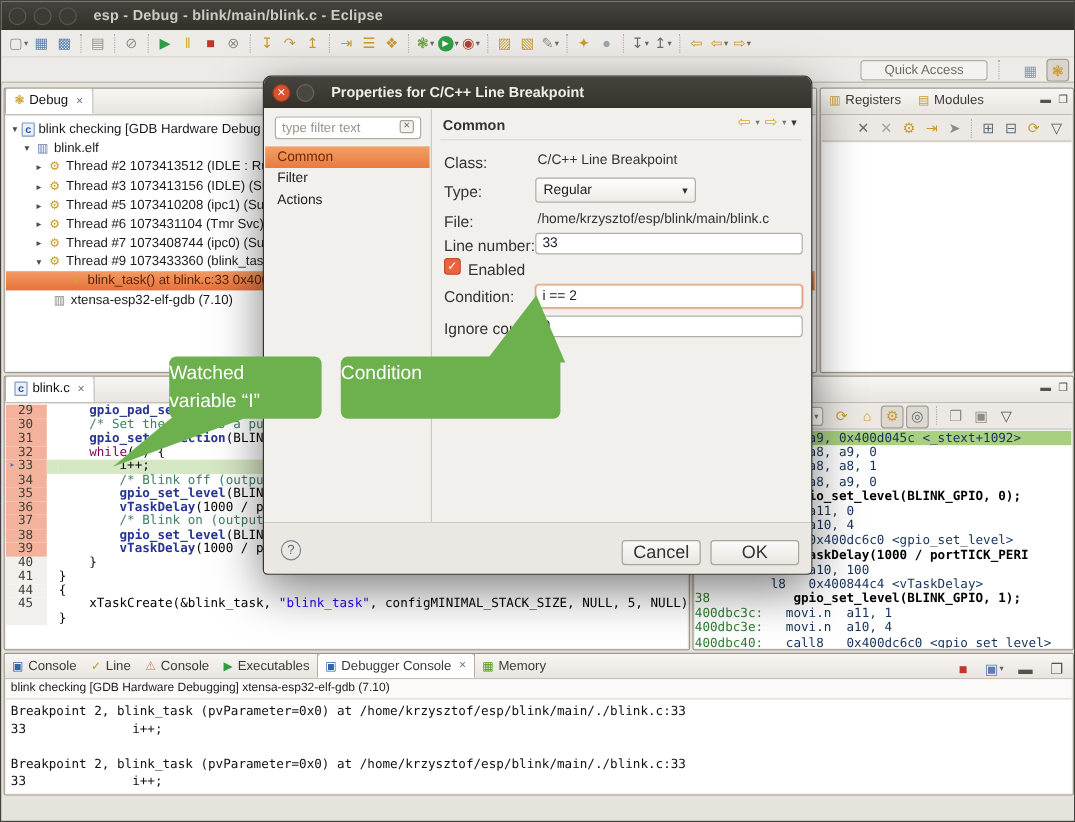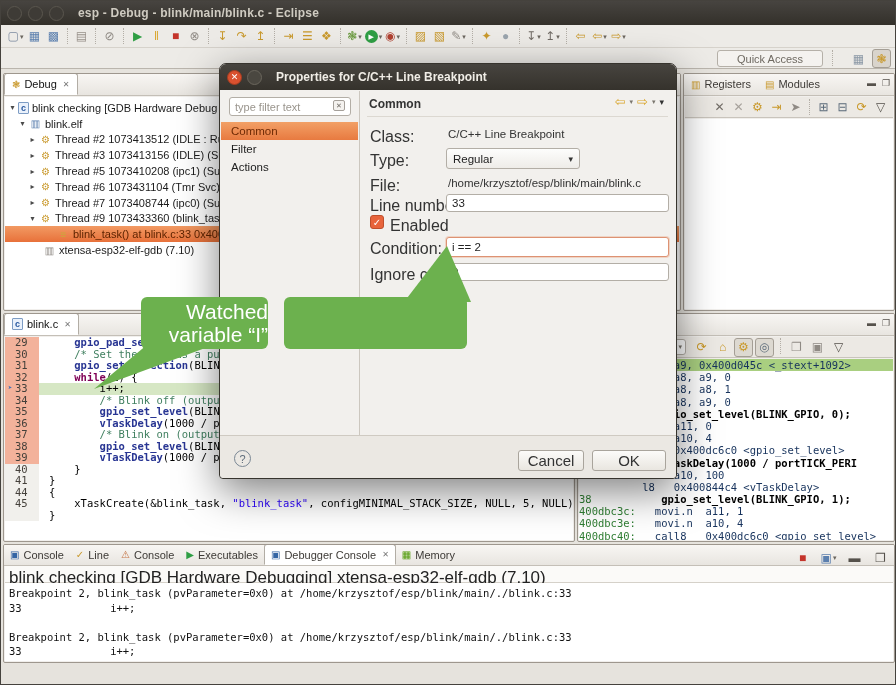--- a/index.html
+++ b/index.html
@@ -51,21 +51,21 @@
   
   .ed-body{position:absolute;top:23px;left:1px;right:1px;bottom:1px;background:#fff;overflow:hidden;
     font-family:"DejaVu Sans Mono",monospace;font-size:10.5px}
   .ed-row{display:flex;height:11.5px;line-height:11.5px;white-space:pre}
   .ed-ann{width:10px;background:#f1f0ec;flex:none;text-align:center;color:#3d6fb8;font-size:7px;line-height:11px}
   .ed-num{width:24px;text-align:right;padding-right:17px;background:#f1f0ec;color:#44403a;flex:none}
   .ed-ann.chg,.ed-num.chg{background:#f3b29b}
   .ed-fold{width:10px;flex:none;color:#8a857e;font-size:8px;text-align:center;line-height:11px}
   .ed-code{flex:1}
   .ed-row.cur .ed-code,.ed-row.cur .ed-fold{background:#d6e7c4}
-  .kw{color:#7f0055;font-weight:700}.cm{color:#3f7f5f}.st{color:#2a00ff}
+  .kw{color:#7f0055;font-weight:400}.cm{color:#3f7f5f}.st{color:#2a00ff}
   .fn{color:#283593;font-weight:700}.b{font-weight:700}.pl{color:#000}
   
   .ds-toolbar{position:absolute;top:23px;left:1px;right:1px;height:21px;background:#ece9e4;
     border-bottom:1px solid #c9c4bc;display:flex;align-items:center;padding:0 3px;gap:2px}
   .ds-combo{width:104px;height:16px;border:1px solid #b3aea6;border-radius:3px;background:#fff;
     font-size:10.5px;color:#8a857e;display:flex;align-items:center;padding:0 3px;justify-content:space-between}
   .ds-body{position:absolute;top:45px;left:1px;right:1px;bottom:1px;background:#fff;overflow:hidden;
     font-family:"DejaVu Sans Mono",monospace;font-size:10.5px}
   .ds-row{height:12.2px;line-height:12.2px;white-space:pre;display:flex}
   .ds-addr{color:#2e7d32}
@@ -74,21 +74,21 @@
   .ds-row.cur{background:#a9cf80}
   .tbtn.pressed{background:#ddd9d1;border:1px solid #a49e95}
   
   .ctabs{height:21px;display:flex;align-items:flex-end;background:linear-gradient(#f8f6f3,#e8e5e0);
     border-bottom:1px solid #c4bfb7;position:relative}
   .ctab{height:21px;display:flex;align-items:center;padding:0 6px;font-size:11px;color:#3d3a36;gap:4px;white-space:nowrap}
   .ctab.active{background:#fff;border:1px solid #b2ada5;border-bottom-color:#fff;border-radius:3px 3px 0 0}
   .cico{font-size:10px}
   .crt{position:absolute;right:4px;top:3px;display:flex;gap:7px;align-items:center;font-size:10px}
   .cstatus{position:absolute;top:21px;left:1px;right:1px;height:17px;background:#fbfaf8;
-    border-bottom:1px solid #d5d1c9;font-size:17px;color:#222;padding:2px 4px;white-space:nowrap}
+    border-bottom:1px solid #d5d1c9;font-size:10px;color:#222;padding:2px 4px;white-space:nowrap}
   .cbody{position:absolute;top:38px;left:1px;right:1px;bottom:1px;background:#fff;
     font-family:"DejaVu Sans Mono",monospace;font-size:10.5px;color:#111;padding:3px 4px;overflow:hidden}
   .cline{height:14.5px;line-height:14.5px;white-space:pre}
   
   .dialog{position:absolute;left:218px;top:62px;width:458px;height:416px;background:#f2f0ed;
     border:1px solid #37342e;border-radius:7px 7px 4px 4px;box-shadow:0 12px 40px rgba(0,0,0,.5);z-index:40}
   .dtitle{position:absolute;left:0;top:0;right:0;height:26px;background:linear-gradient(#47443f,#35322c);
     border-radius:6px 6px 0 0;display:flex;align-items:center;padding-left:7px}
   .dclose{width:15px;height:15px;border-radius:50%;background:#d9512f;border:1px solid #a33c20;
     color:#fff;font-size:9px;display:flex;align-items:center;justify-content:center}
@@ -102,41 +102,41 @@
   .dnav{position:absolute;left:1px;top:58px;width:137px}
   .dnav-item{height:18px;display:flex;align-items:center;padding-left:10px;font-size:11.5px;color:#222}
   .dnav-item.sel{background:linear-gradient(#f2a066,#e87a40);color:#6e2a05}
   .ddiv{position:absolute;left:139px;top:27px;bottom:43px;border-left:1px solid #ccc7bf}
   .dheader{position:absolute;left:149px;top:33px;font-size:12px;font-weight:700;color:#333}
   .dnavarrows{position:absolute;right:12px;top:31px;display:flex;align-items:center;gap:4px}
   .garr{color:#d9a62e;font-size:13px;line-height:1}
   .sdd{color:#7a756e;font-size:7px}
   .mdd{color:#333;font-size:9px}
   .dhr{position:absolute;left:147px;right:8px;top:52px;border-top:1px solid #dcd8d1}
-  .dlabel{position:absolute;font-size:16px;color:#333;white-space:nowrap}
+  .dlabel{position:absolute;font-size:13px;color:#333;white-space:nowrap}
   .dvalue{position:absolute;font-size:11.5px;color:#333;white-space:nowrap}
   .dinput{position:absolute;left:226px;width:223px;height:18px;border:1px solid #b3aea6;border-radius:3px;
     background:#fff;font-size:11.5px;color:#222;padding:0 5px;font-family:"Liberation Sans",sans-serif}
   .dinput.focus{border-color:#dd9273;box-shadow:0 0 0 1px rgba(230,126,80,.25)}
   .dcombo{position:absolute;left:226px;top:84px;width:134px;height:21px;border:1px solid #b3aea6;border-radius:3px;
     background:linear-gradient(#fdfdfc,#eeece8);font-size:11.5px;color:#222;display:flex;
     align-items:center;justify-content:space-between;padding:0 6px}
   .dcheck{position:absolute;left:150px;top:151px;width:14px;height:14px;background:#e8643c;
     border:1px solid #bf4f2c;border-radius:3px;color:#fff;font-size:10px;display:flex;
     align-items:center;justify-content:center}
   .dfooter{position:absolute;left:0;right:0;bottom:0;height:43px;background:#ebe8e3;
     border-top:1px solid #cfcac2;border-radius:0 0 4px 4px}
   .dhelp{position:absolute;left:14px;top:386px;width:17px;height:17px;border:1px solid #7a8794;
     border-radius:50%;color:#5d6b7a;font-size:11px;display:flex;align-items:center;justify-content:center}
   .dbtn{position:absolute;top:386px;height:21px;background:linear-gradient(#fcfbf9,#e9e6e0);
     border:1px solid #a9a49c;border-radius:3px;font-size:15px;color:#333;
     display:flex;align-items:center;justify-content:center;font-family:"Liberation Sans",sans-serif}
   
   .callout{position:absolute;background:#6cb14e;border-radius:6px;z-index:60;padding-top:3px}
-  .callout div{font-size:21px;color:#fff;text-align:right;line-height:23px;white-space:nowrap}
+  .callout div{font-size:16px;color:#fff;text-align:left;line-height:23px;white-space:nowrap}
   .tail{position:absolute;z-index:55}
 </style>
 </head>
 <body>
 
 <div class="win">
 
   <div class="titlebar">
     <span class="wbtn"></span>
     <span class="wbtn"></span>
@@ -573,14 +573,15 @@
   </svg>
   <svg class="tail" style="left:395px;top:243px" width="80" height="60">
     <polygon points="51,2 8,58 75,58" fill="#6cb14e"></polygon>
   </svg>
 
   <div class="callout" id="callout-0" style="left:140px;top:296px;width:127px;height:52px">
       <div>Watched</div>
       <div>variable “I”</div>
     </div>
   <div class="callout" id="callout-1" style="left:283px;top:296px;width:183px;height:52px">
+      <div>Condition</div>
     </div>
 </div>
 
 </body></html>

